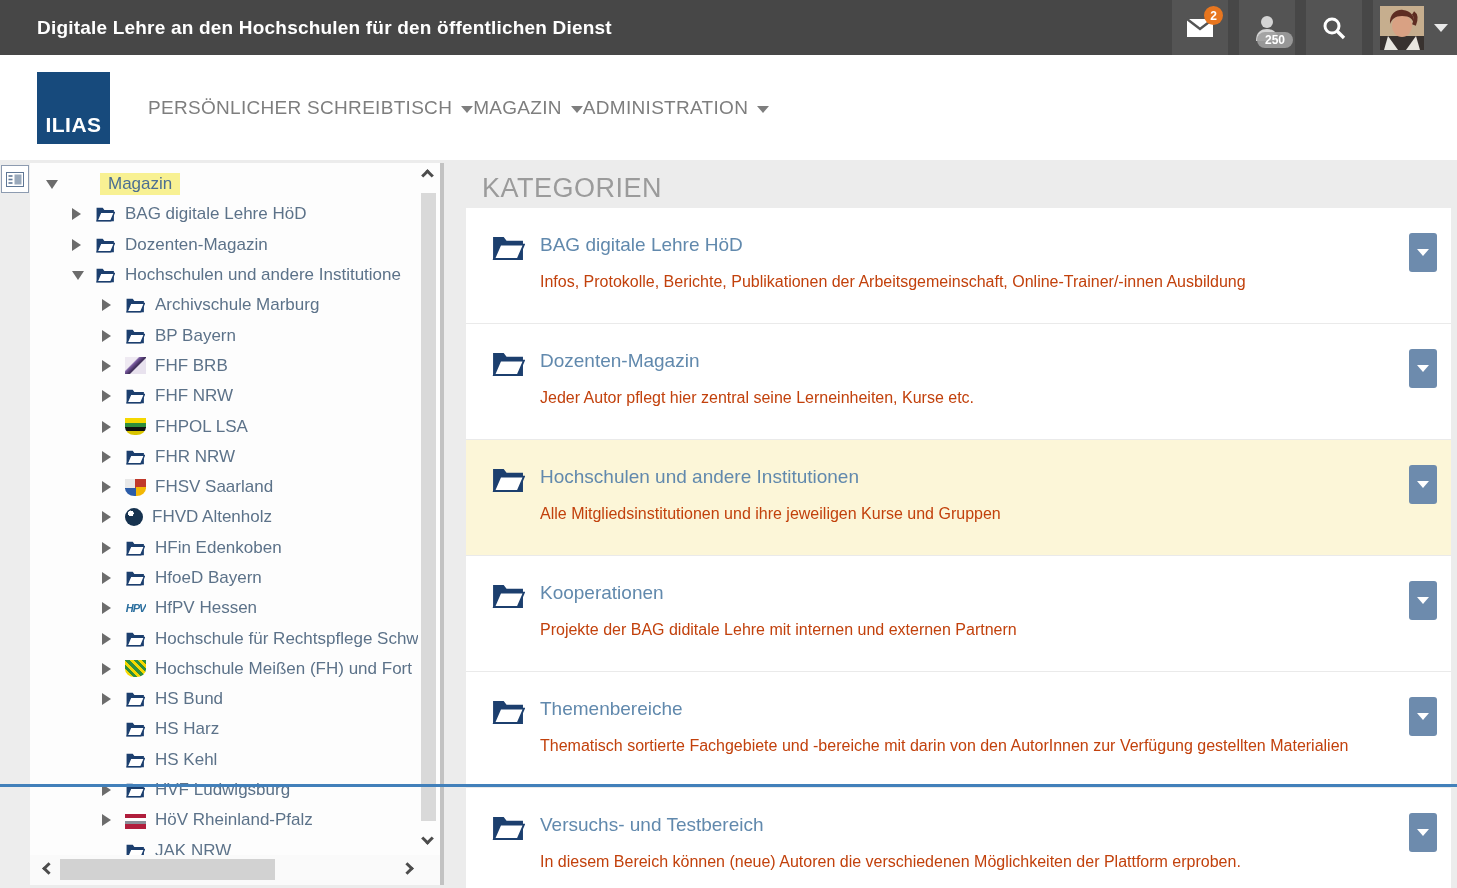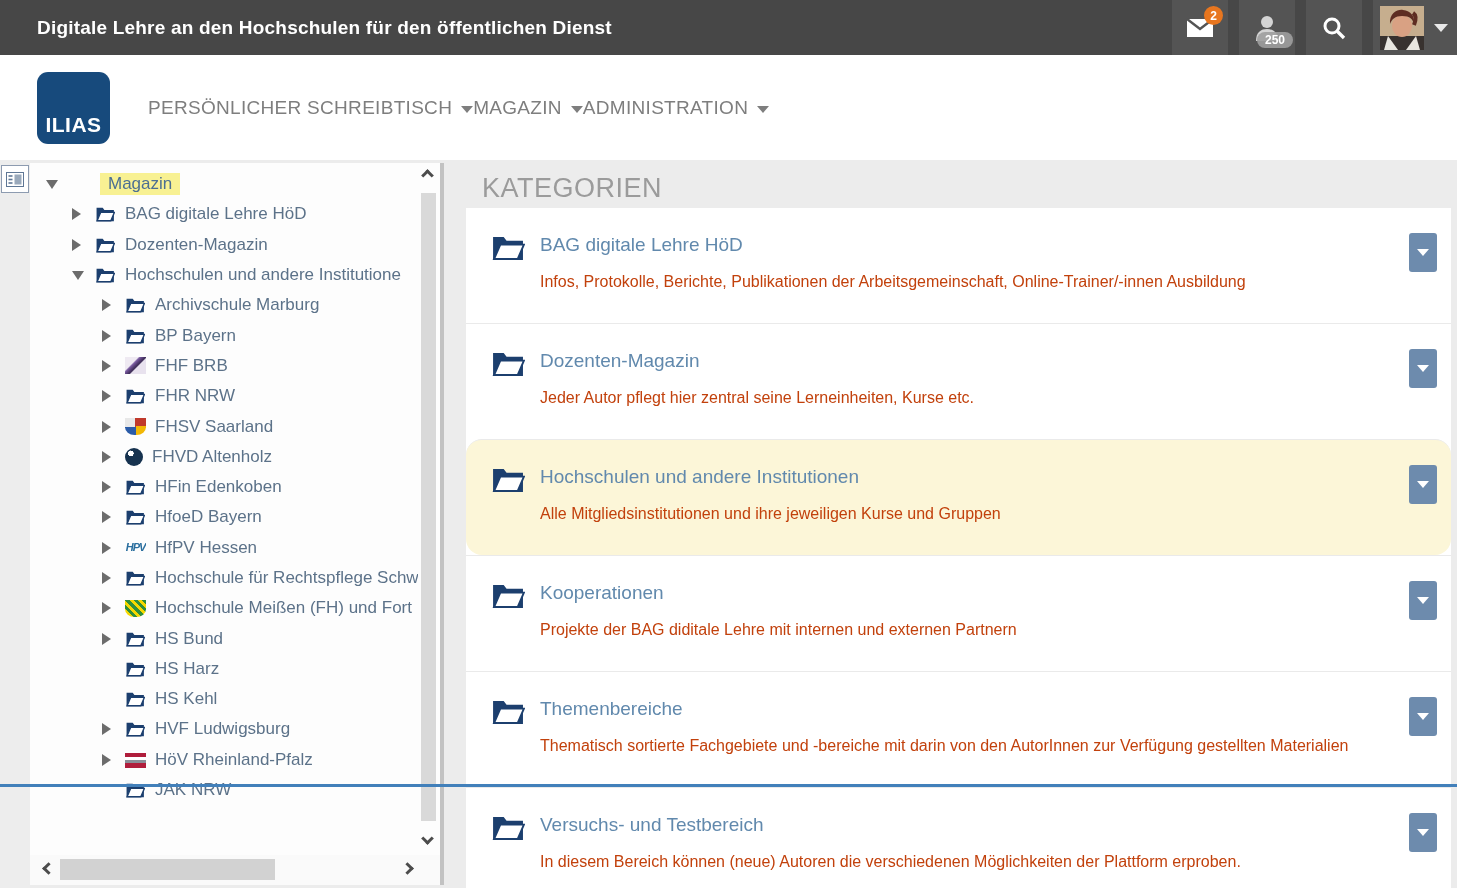--- a/index.html
+++ b/index.html
@@ -12,21 +12,21 @@
   .tb-title { flex:1; display:flex; align-items:center; padding-left:37px; color:#fff; font-size:19px; font-weight:700; letter-spacing:.2px; }
   .tb-btn { position:relative; width:56px; background:#545454; margin-left:11px; display:flex; align-items:center; justify-content:center; cursor:pointer; }
   .tb-btn.avatar-btn { width:84px; margin-right:0; justify-content:flex-start; padding-left:7px; }
   .badge-orange { position:absolute; top:6px; right:5px; min-width:19px; height:19px; border-radius:10px; background:#e8761f; color:#fff; font-size:12px; font-weight:700; display:flex; align-items:center; justify-content:center; padding:0 4px; }
   .badge-gray { position:absolute; bottom:7px; right:2px; background:rgba(158,158,158,.9); color:#fff; font-size:12px; font-weight:700; border-radius:10px; padding:1px 8px; }
   .avatar { width:44px; height:44px; display:block; }
   .tb-caret { width:0; height:0; border-left:7px solid transparent; border-right:7px solid transparent; border-top:8px solid #e9e9e9; margin-left:10px; }
 
   
   #navbar { position:absolute; left:0; top:55px; width:100%; height:105px; background:#fff; display:flex; align-items:center; }
-  .logo { width:73px; height:72px; background:#174a7c; margin-left:37px; margin-top:1px; display:flex; align-items:flex-end; justify-content:center; padding-bottom:7px; color:#fff; font-size:21px; font-weight:700; letter-spacing:.5px;border-radius:11px; }
+  .logo { width:73px; height:72px; background:#174a7c; margin-left:37px; margin-top:1px; display:flex; align-items:flex-end; justify-content:center; padding-bottom:7px; color:#fff; font-size:21px; font-weight:700; letter-spacing:.5px; }
   .nav-items { display:flex; align-items:center; margin-left:38px; }
   .nav-item { display:flex; align-items:center; color:#7e7e7e; font-size:19px; letter-spacing:.3px; cursor:pointer; text-decoration:none; }
   .nav-caret { width:0; height:0; border-left:6px solid transparent; border-right:6px solid transparent; border-top:7px solid #7e7e7e; margin-left:9px; margin-top:3px; }
 
   
   #workspace { position:absolute; left:0; top:160px; width:100%; height:728px; background:#ececec; }
 
   
   #left-strip { position:absolute; left:0; top:0; width:30px; height:100%; background:#ededed; }
   #tree-toggle { position:absolute; left:1px; top:5px; width:28px; height:28px; background:#fff; border:1px solid #8d9bb0; display:flex; align-items:center; justify-content:center; cursor:pointer; }
@@ -69,21 +69,21 @@
   #h-scrollbar .sb-left { position:absolute; left:14px; top:9px; }
   #h-scrollbar .sb-right { position:absolute; right:28px; top:9px; }
   #h-thumb { position:absolute; left:30px; top:4px; width:215px; height:21px; background:#d2d2d2; }
 
   
   #main { position:absolute; left:448px; top:0; right:0; bottom:0; overflow:hidden; }
   #main-heading { margin:13px 0 0 34px; font-size:27px; color:#9b9b9b; font-weight:400; letter-spacing:.5px; }
   #content-panel { position:absolute; left:18px; right:6px; top:48px; bottom:-1px; background:#fff; }
   .cat-row { position:relative; padding:26px 60px 29px 74px; }
   .cat-row + .cat-row { border-top:1px solid #eaeaea; }
-  .cat-row.hl-on { background:#fcf6d8;border-radius:16px; }
+  .cat-row.hl-on { background:#fcf6d8; }
   .cat-folder { position:absolute; left:26px; top:26px; }
   .cat-title { font-size:19px; color:#6189ad; text-decoration:none; cursor:pointer; display:inline-block; }
   .cat-desc { margin-top:14px; font-size:16px; color:#c2410c; line-height:1.5; max-width:840px; }
   .cat-menu { position:absolute; right:14px; top:25px; width:28px; height:39px; background:#6d8bad; border:none; border-radius:3px; cursor:pointer; display:flex; align-items:center; justify-content:center; }
   .caret-down-white { width:0; height:0; border-left:6px solid transparent; border-right:6px solid transparent; border-top:7px solid #fff; }
 
   
   #bottom-line { position:absolute; left:0; right:0; bottom:1px; height:3px; background:#4280ba; }
 </style>
 </head>
@@ -233,21 +233,36 @@
               </span>
               <span class="tree-label">BP Bayern</span>
             </div>
 
             <div class="tree-row lvl-2">
               <span class="expander exp-closed"></span>
               <span class="ticon ti-fhf-brb"></span>
               <span class="tree-label">FHF BRB</span>
             </div>
 
-
+            <div class="tree-row lvl-2">
+              <span class="expander exp-closed"></span>
+              <span class="ticon ti-folder">
+                <svg width="19" height="16" viewBox="0 0 34 28">
+                  <path d="M1 3 h11 l3 4 h17 v20 H1 Z" fill="#1c3f6e"></path>
+                  <path d="M2 26 L8.5 11 H33 L26.5 26 Z" fill="#ffffff" stroke="#1c3f6e" stroke-width="2.4"></path>
+                </svg>
+              </span>
+              <span class="tree-label">FHF NRW</span>
+            </div>
+
+            <div class="tree-row lvl-2">
+              <span class="expander exp-closed"></span>
+              <span class="ticon ti-fhpol-lsa"></span>
+              <span class="tree-label">FHPOL LSA</span>
+            </div>
 
             <div class="tree-row lvl-2">
               <span class="expander exp-closed"></span>
               <span class="ticon ti-folder">
                 <svg width="19" height="16" viewBox="0 0 34 28">
                   <path d="M1 3 h11 l3 4 h17 v20 H1 Z" fill="#1c3f6e"></path>
                   <path d="M2 26 L8.5 11 H33 L26.5 26 Z" fill="#ffffff" stroke="#1c3f6e" stroke-width="2.4"></path>
                 </svg>
               </span>
               <span class="tree-label">FHR NRW</span>

